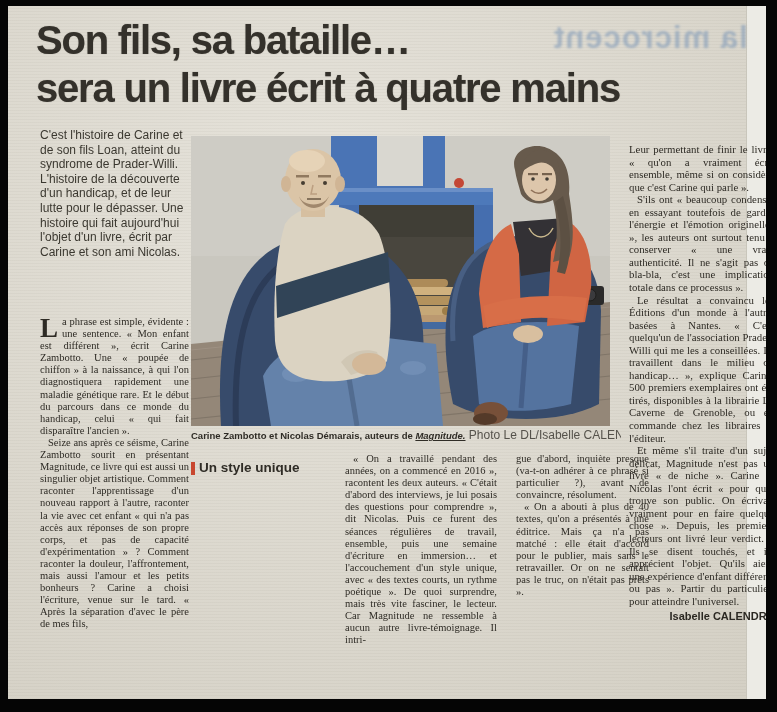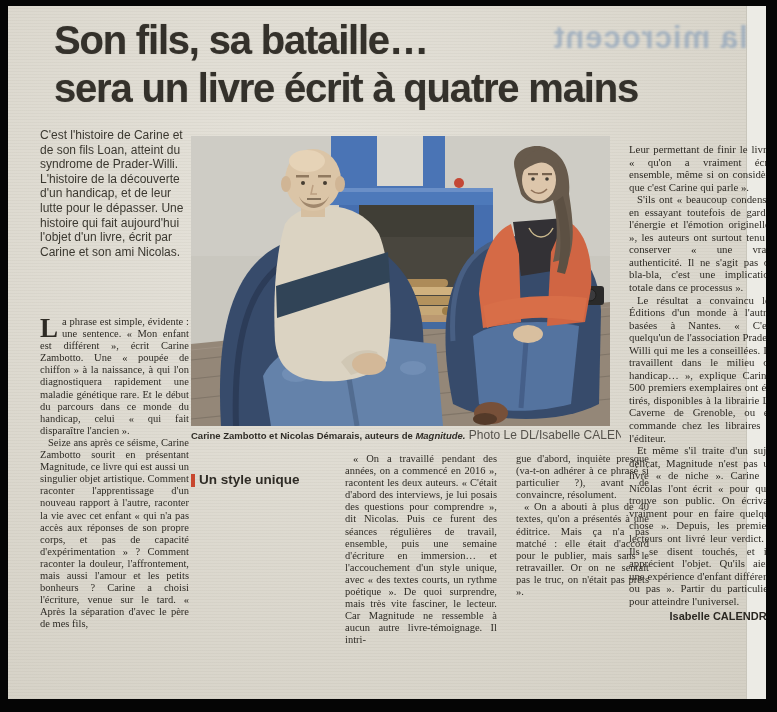--- a/index.html
+++ b/index.html
@@ -8,55 +8,55 @@
   .paper{position:absolute;left:8px;top:6px;width:758px;height:693px;background:#dedacf;
          background-image:repeating-linear-gradient(0deg, rgba(110,105,90,0.05) 0 1px, transparent 1px 3px),
                           radial-gradient(circle at 40% 30%, rgba(255,255,255,0.25), rgba(120,115,100,0.10));
          overflow:hidden;}
   .edge-strip{position:absolute;right:0;top:0;width:19px;height:100%;background:#ecebe5;border-left:1px solid #c9c6bb;}
 
   .ghost{position:absolute;right:18px;top:14px;z-index:0;transform:scaleX(-1);
          font-family:"Liberation Sans",sans-serif;font-weight:bold;font-size:31px;
          color:rgba(122,150,182,0.55);filter:blur(1.1px);letter-spacing:1px;}
 
-  .headline{position:absolute;left:46px;top:10px;width:724px;z-index:1;
+  .headline{position:absolute;left:28px;top:10px;width:724px;z-index:1;
             font-family:"Liberation Sans",sans-serif;font-weight:bold;
             font-size:40px;line-height:48px;letter-spacing:-1.2px;color:#34312b;
             text-shadow:0 0 1px rgba(52,49,43,0.4);}
 
   .lead{position:absolute;left:32px;top:122px;width:149px;
         font-family:"Liberation Sans",sans-serif;font-weight:normal;
         font-size:12px;line-height:14.6px;color:#3b3830;}
 
   .bodycol{position:absolute;color:#2e2b25;font-size:10.5px;line-height:12.1px;
            text-align:justify;overflow:hidden;}
   .bodycol p{margin:0;}
   .bodycol p.indent{text-indent:8px;}
   .col1{left:32px;top:310px;width:149px;height:390px;}
   .colA{left:183px;top:447px;width:131px;height:253px;}
   .colB{left:337px;top:447px;width:152px;height:253px;}
   .colC{left:508px;top:447px;width:133px;height:253px;}
   .col5{left:621px;top:137px;width:145px;height:563px;font-size:10.8px;line-height:12.55px;}
 
   .dropcap{float:left;font-weight:bold;font-size:27px;line-height:22px;padding:1px 4px 0 0;color:#2e2b25;}
 
-  .subhead{display:flex;align-items:center;gap:4px;margin:21px 0 5px 0;
+  .subhead{display:flex;align-items:center;gap:4px;margin:9px 0 5px 0;
            font-family:"Liberation Sans",sans-serif;font-weight:bold;font-size:13.5px;color:#2f2c26;}
   .subhead .bar{display:inline-block;width:4px;height:13px;background:#c8472f;}
 
   .byline{display:block;text-align:right;font-family:"Liberation Sans",sans-serif;
           font-weight:bold;font-size:11px;margin-top:3px;color:#2b2822;}
 
   .photo{position:absolute;left:183px;top:130px;width:419px;height:290px;overflow:hidden;}
   .photo svg{display:block;width:100%;height:100%;}
 
   .caption{position:absolute;left:183px;top:422px;width:430px;white-space:nowrap;overflow:hidden;
            font-family:"Liberation Sans",sans-serif;font-size:9.5px;color:#2f2c26;}
   .caption .cap-bold{font-weight:bold;}
-  .caption .cap-title{font-weight:bold;font-style:italic;}
+  .caption .cap-title{font-weight:bold;font-style:italic;text-decoration:underline;}
   .caption .credit{font-size:12px;color:#55524b;}
 </style>
 </head>
 <body>
 
 <div class="stage">
   <div class="paper">
     <div class="edge-strip"></div>
 
     <div class="ghost">la microcent</div>

